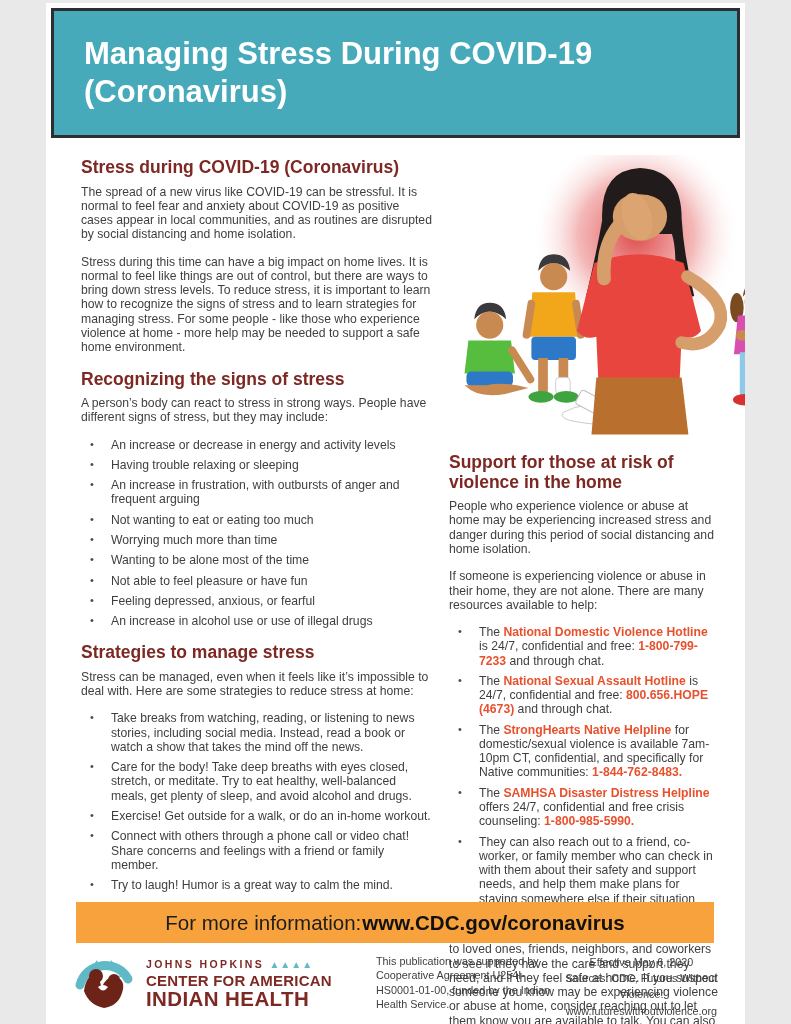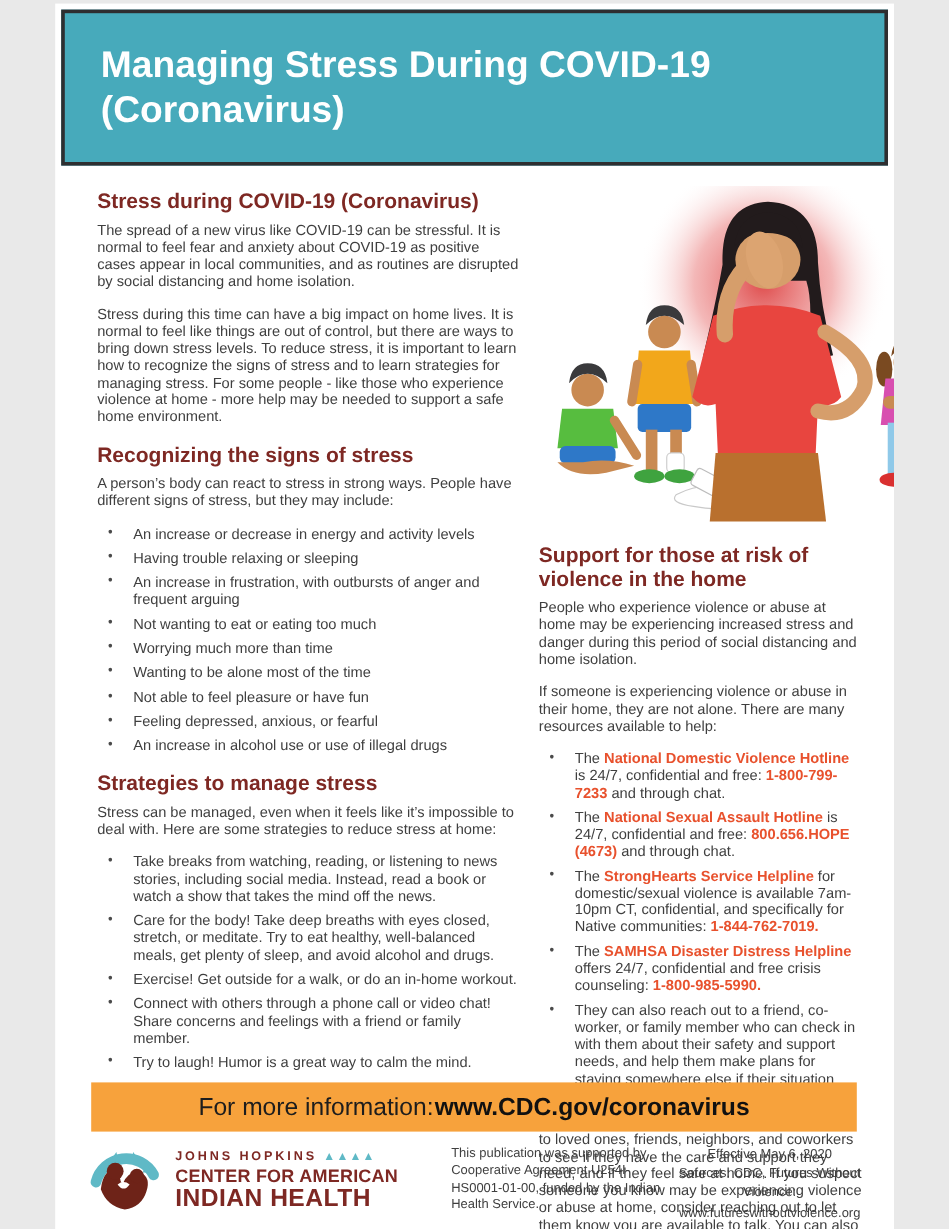--- a/index.html
+++ b/index.html
@@ -159,21 +159,21 @@
           </g>
         </svg>
       </div>
 
       <h2>Support for those at risk of violence in the home</h2>
       <p>People who experience violence or abuse at home may be experiencing increased stress and danger during this period of social distancing and home isolation.</p>
       <p>If someone is experiencing violence or abuse in their home, they are not alone. There are many resources available to help:</p>
       <ul>
         <li><span>The </span><span class="hl">National Domestic Violence Hotline</span><span> is 24/7, confidential and free: </span><span class="hl">1-800-799-7233</span><span> and through chat.</span></li>
         <li><span>The </span><span class="hl">National Sexual Assault Hotline</span><span> is 24/7, confidential and free: </span><span class="hl">800.656.HOPE (4673)</span><span> and through chat.</span></li>
-        <li><span>The </span><span class="hl">StrongHearts Service Helpline</span><span> for domestic/sexual violence is available 7am-10pm CT, confidential, and specifically for Native communities: </span><span class="hl">1-844-762-7019.</span></li>
+        <li><span>The </span><span class="hl">StrongHearts Native Helpline</span><span> for domestic/sexual violence is available 7am-10pm CT, confidential, and specifically for Native communities: </span><span class="hl">1-844-762-8483.</span></li>
         <li><span>The </span><span class="hl">SAMHSA Disaster Distress Helpline</span><span> offers 24/7, confidential and free crisis counseling: </span><span class="hl">1-800-985-5990.</span></li>
         <li><span>They can also reach out to a friend, co-worker, or family member who can check in with them about their safety and support needs, and help them make plans for staying somewhere else if their situation becomes dangerous.</span></li>
       </ul>
       <p><span>We all can support those at risk by reaching out to loved ones, friends, neighbors, and coworkers to see if they have the care and support they need, and if they feel safe at home. If you suspect someone you know may be experiencing violence or abuse at home, consider reaching out to let them know you are available to talk. You can also call the free, confidential </span><span class="hl">National Domestic Violence Hotline</span><span> 24/7 at </span><span class="hl">1-800-799-7233.</span></p>
     </div>
   </div>
 
   <div class="banner">
     <span>For more information:</span>
     <span class="banner-url">www.CDC.gov/coronavirus</span>

